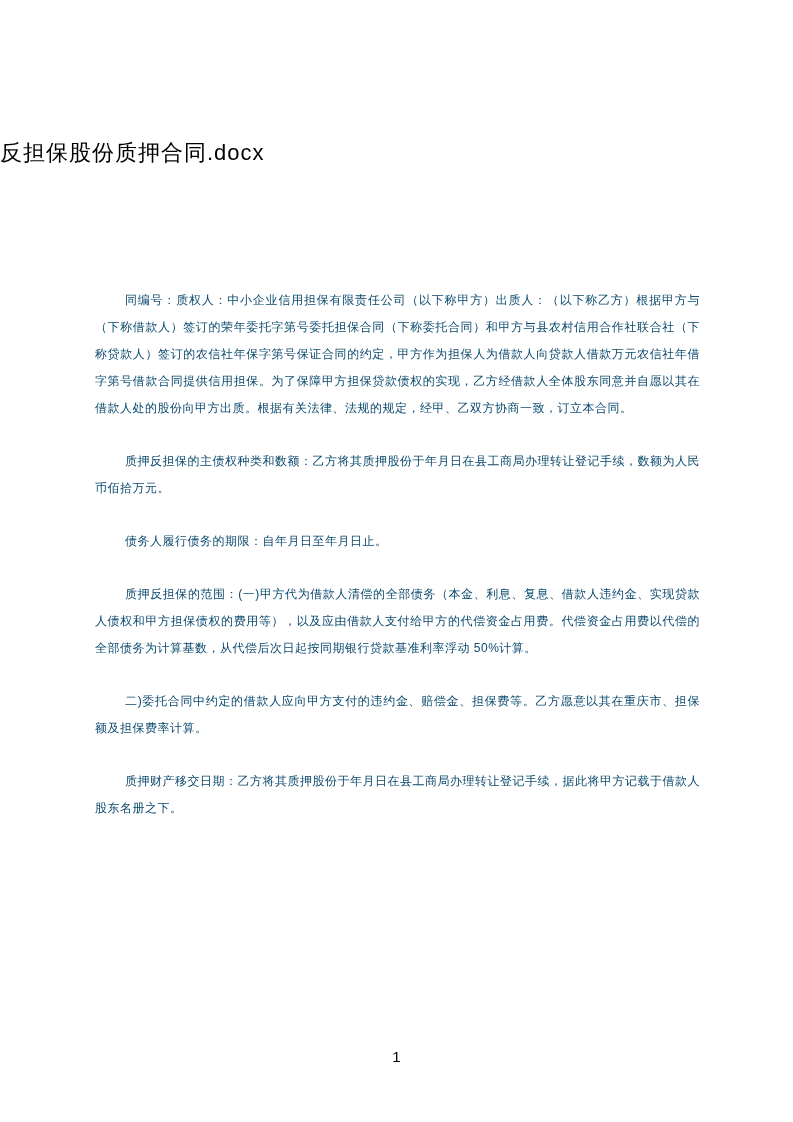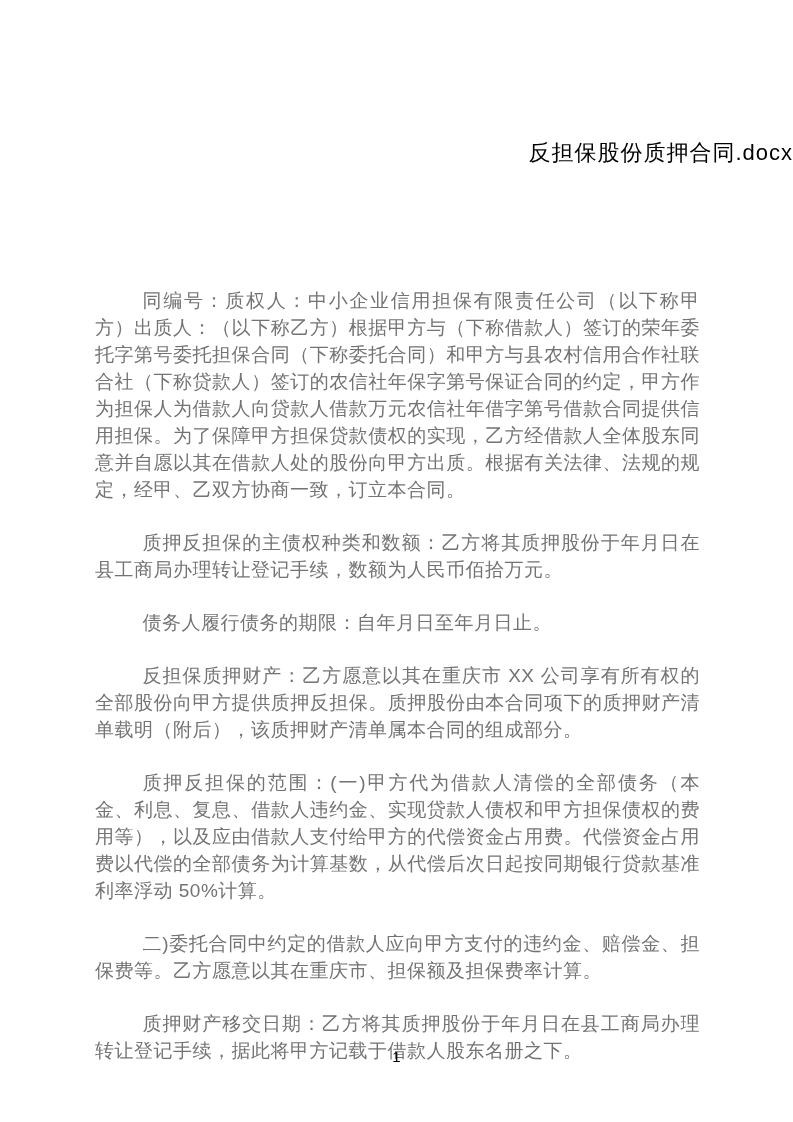--- a/index.html
+++ b/index.html
@@ -16,41 +16,41 @@
     color: #000000;
     font-family: "Liberation Sans", "DejaVu Sans", sans-serif;
     overflow: hidden;
   }
   .doc-title {
     position: absolute;
     top: 138px;
     left: 0;
     right: 0;
     margin: 0;
-    text-align: right;
+    text-align: left;
     font-size: 22px;
     font-weight: 500;
     letter-spacing: 1px;
     color: #000000;
   }
   .doc-body {
     position: absolute;
     top: 287px;
     left: 95px;
     width: 605px;
   }
   .para {
     margin: 0 0 26px 0;
-    font-size: 19px;
+    font-size: 12px;
     line-height: 27px;
     text-indent: 2.5em;
     text-align: justify;
     letter-spacing: 0.5px;
     word-break: break-all;
-    color: #737373;
+    color: #0c4a6e;
   }
   .page-number {
     position: absolute;
     top: 1048px;
     left: 0;
     right: 0;
     text-align: center;
     font-size: 15px;
     color: #000000;
   }
@@ -59,21 +59,20 @@
 <body>
 
 <div class="page">
 
   <h1 class="doc-title">反担保股份质押合同.docx</h1>
 
   <div class="doc-body">
     <p class="para">同编号：质权人：中小企业信用担保有限责任公司（以下称甲方）出质人：（以下称乙方）根据甲方与（下称借款人）签订的荣年委托字第号委托担保合同（下称委托合同）和甲方与县农村信用合作社联合社（下称贷款人）签订的农信社年保字第号保证合同的约定，甲方作为担保人为借款人向贷款人借款万元农信社年借字第号借款合同提供信用担保。为了保障甲方担保贷款债权的实现，乙方经借款人全体股东同意并自愿以其在借款人处的股份向甲方出质。根据有关法律、法规的规定，经甲、乙双方协商一致，订立本合同。</p>
     <p class="para">质押反担保的主债权种类和数额：乙方将其质押股份于年月日在县工商局办理转让登记手续，数额为人民币佰拾万元。</p>
     <p class="para">债务人履行债务的期限：自年月日至年月日止。</p>
-    <p class="para">反担保质押财产：乙方愿意以其在重庆市 XX 公司享有所有权的全部股份向甲方提供质押反担保。质押股份由本合同项下的质押财产清单载明（附后），该质押财产清单属本合同的组成部分。</p>
     <p class="para">质押反担保的范围：(一)甲方代为借款人清偿的全部债务（本金、利息、复息、借款人违约金、实现贷款人债权和甲方担保债权的费用等），以及应由借款人支付给甲方的代偿资金占用费。代偿资金占用费以代偿的全部债务为计算基数，从代偿后次日起按同期银行贷款基准利率浮动 50%计算。</p>
     <p class="para">二)委托合同中约定的借款人应向甲方支付的违约金、赔偿金、担保费等。乙方愿意以其在重庆市、担保额及担保费率计算。</p>
     <p class="para">质押财产移交日期：乙方将其质押股份于年月日在县工商局办理转让登记手续，据此将甲方记载于借款人股东名册之下。</p>
   </div>
 
   <div class="page-number">1</div>
 
 </div>
 
 </body></html>

